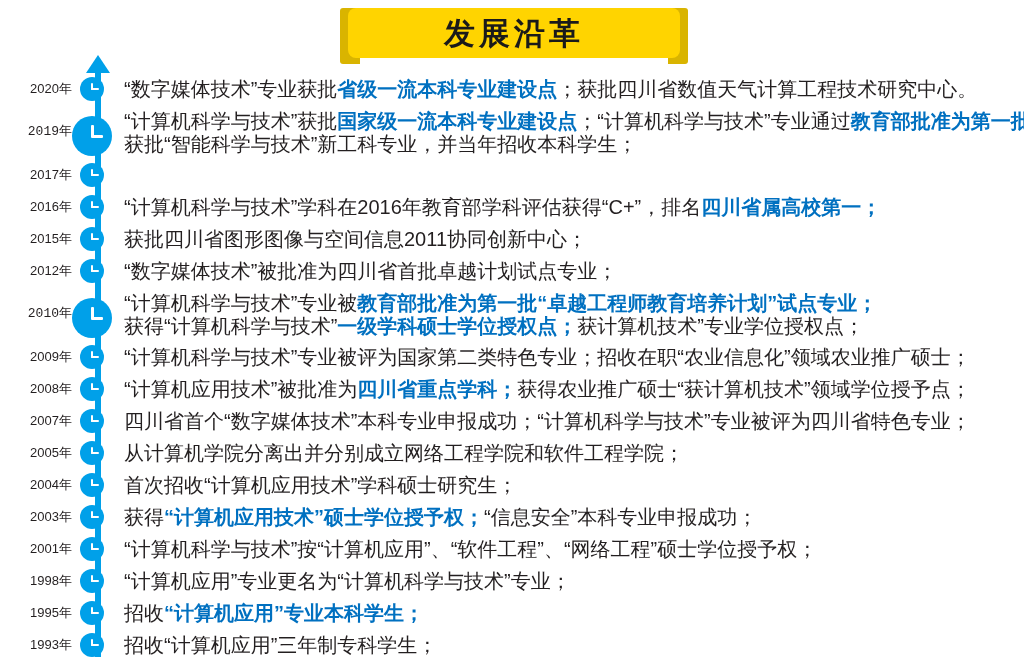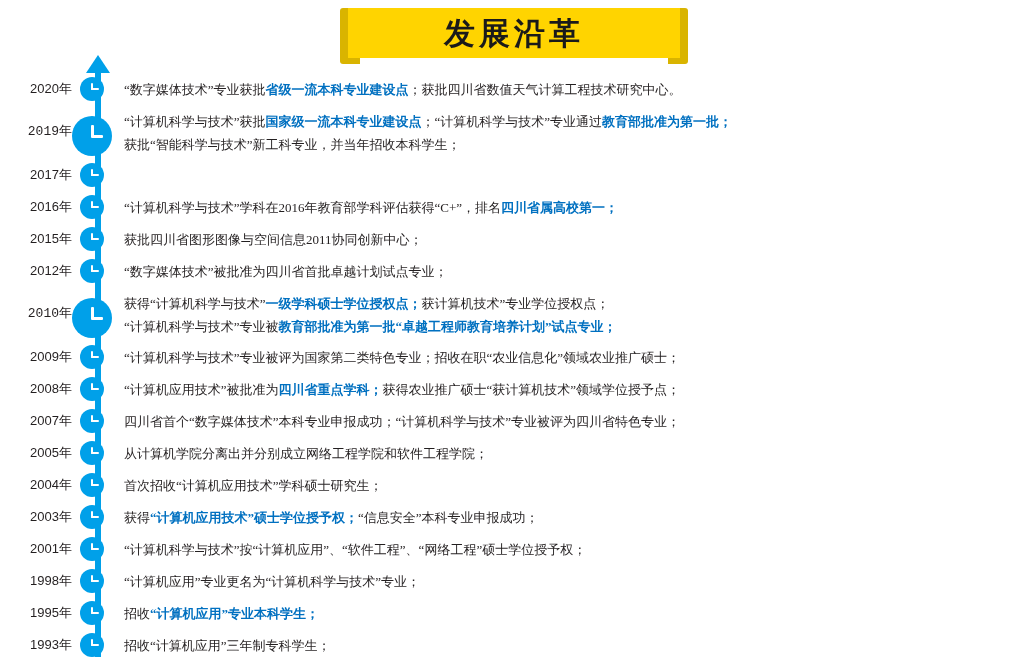--- a/index.html
+++ b/index.html
@@ -34,21 +34,21 @@
   }
   .banner-ribbon-left { left: 0; border-radius: 3px 0 0 3px; }
   .banner-ribbon-right { right: 0; border-radius: 0 3px 3px 0; }
   .banner-body {
     position: absolute;
     left: 8px;
     top: 0;
     width: 332px;
     height: 50px;
     background: #ffd400;
-    border-radius: 0;
+    border-radius: 8px;
     display: flex;
     align-items: center;
     justify-content: center;
   }
   .banner-title {
     font-size: 31px;
     font-weight: bold;
     letter-spacing: 4px;
     color: #1a1a1a;
     line-height: 1;
@@ -151,24 +151,23 @@
   .row.big .clock::after {
     left: 19px;
     top: 19px;
     width: 12px;
     height: 2.5px;
   }
 
   .content {
     flex: 1 1 auto;
     padding-top: 4px;
-    font-size: 13px;
+    font-size: 20px;
     line-height: 23px;
     color: #231f20;
-    font-family: Liberation Serif, serif;
   }
   .content .line { white-space: nowrap; }
   .hl {
     color: #0070c0;
     font-weight: bold;
   }
 </style>
 </head>
 <body>
 
@@ -235,22 +234,22 @@
       <div class="content">
         <div class="line"><span>“数字媒体技术”被批准为四川省首批卓越计划试点专业；</span></div>
       </div>
     </div>
     <div class="row big">
       <div class="year">2010年</div>
       <div class="node">
         <div class="clock"></div>
       </div>
       <div class="content">
+        <div class="line"><span>“计算机科学与技术”专业被</span><span class="hl">教育部批准为第一批“卓越工程师教育培养计划”试点专业；</span></div>
         <div class="line"><span>获得“计算机科学与技术”</span><span class="hl">一级学科硕士学位授权点；</span><span>获计算机技术”专业学位授权点；</span></div>
-        <div class="line"><span>“计算机科学与技术”专业被</span><span class="hl">教育部批准为第一批“卓越工程师教育培养计划”试点专业；</span></div>
       </div>
     </div>
     <div class="row">
       <div class="year">2009年</div>
       <div class="node">
         <div class="clock"></div>
       </div>
       <div class="content">
         <div class="line"><span>“计算机科学与技术”专业被评为国家第二类特色专业；招收在职“农业信息化”领域农业推广硕士；</span></div>
       </div>

